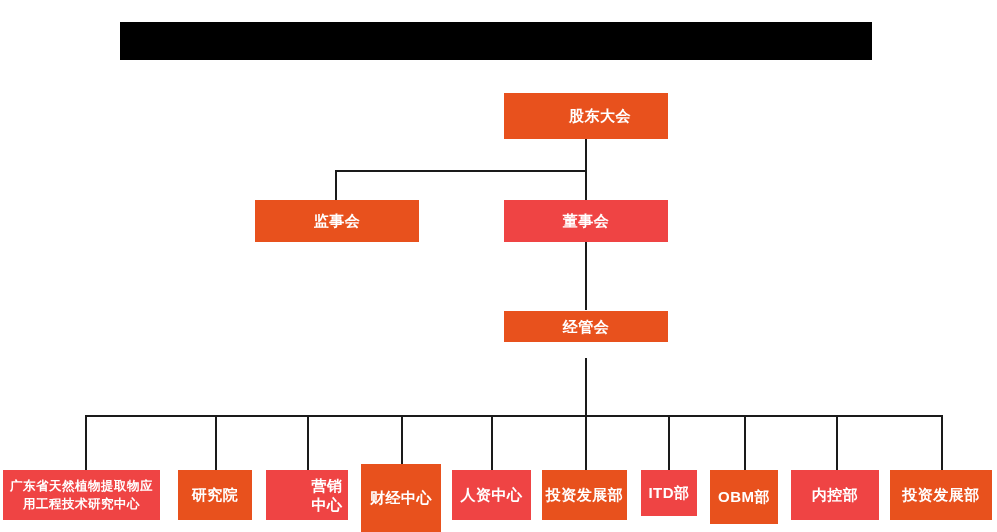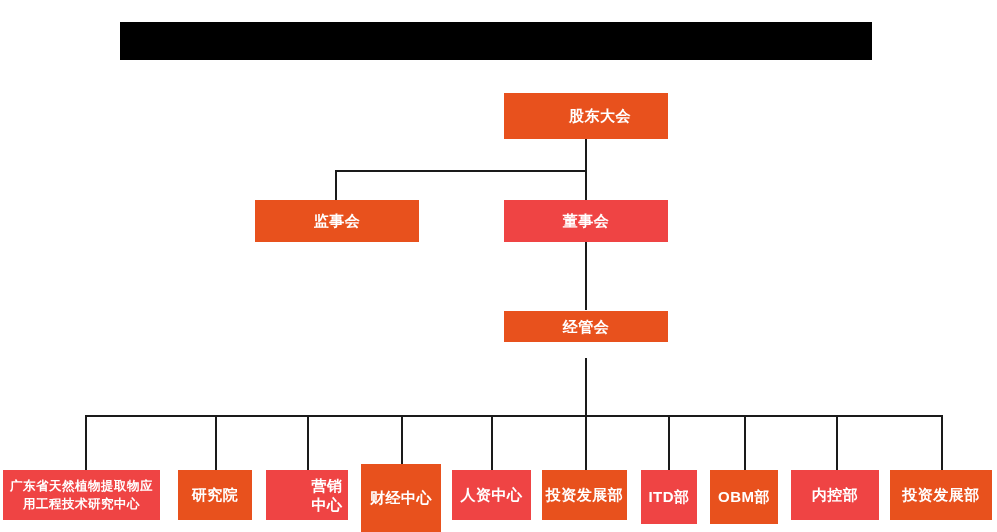--- a/index.html
+++ b/index.html
@@ -107,21 +107,21 @@
   <div class="node node-lvl4 fill-dark" style="left:178px; top:470px; width:74px; height:50px;">研究院</div>
 
   <div class="node node-lvl4 fill-light" style="left:266px; top:470px; width:82px; height:50px;padding-left:40px;">营销中心</div>
 
   <div class="node node-lvl4 fill-dark" style="left:361px; top:464px; width:80px; height:68px;">财经中心</div>
 
   <div class="node node-lvl4 fill-light" style="left:452px; top:470px; width:79px; height:50px;">人资中心</div>
 
   <div class="node node-lvl4 fill-dark" style="left:542px; top:470px; width:85px; height:50px;">投资发展部</div>
 
-  <div class="node node-lvl4 fill-light" style="left:641px; top:470px; width:56px; height:54px;">ITD部</div>
+  <div class="node node-lvl4 fill-light" style="left:641px; top:470px; width:56px; height:46px;">ITD部</div>
 
   <div class="node node-lvl4 fill-dark" style="left:710px; top:470px; width:68px; height:54px;">OBM部</div>
 
   <div class="node node-lvl4 fill-dark" style="left:890px; top:470px; width:102px; height:50px;">投资发展部</div>
 
   <div class="node node-lvl4 fill-light" style="left:791px; top:470px; width:88px; height:50px;">内控部</div>
 
 </div>
 
 </body></html>

